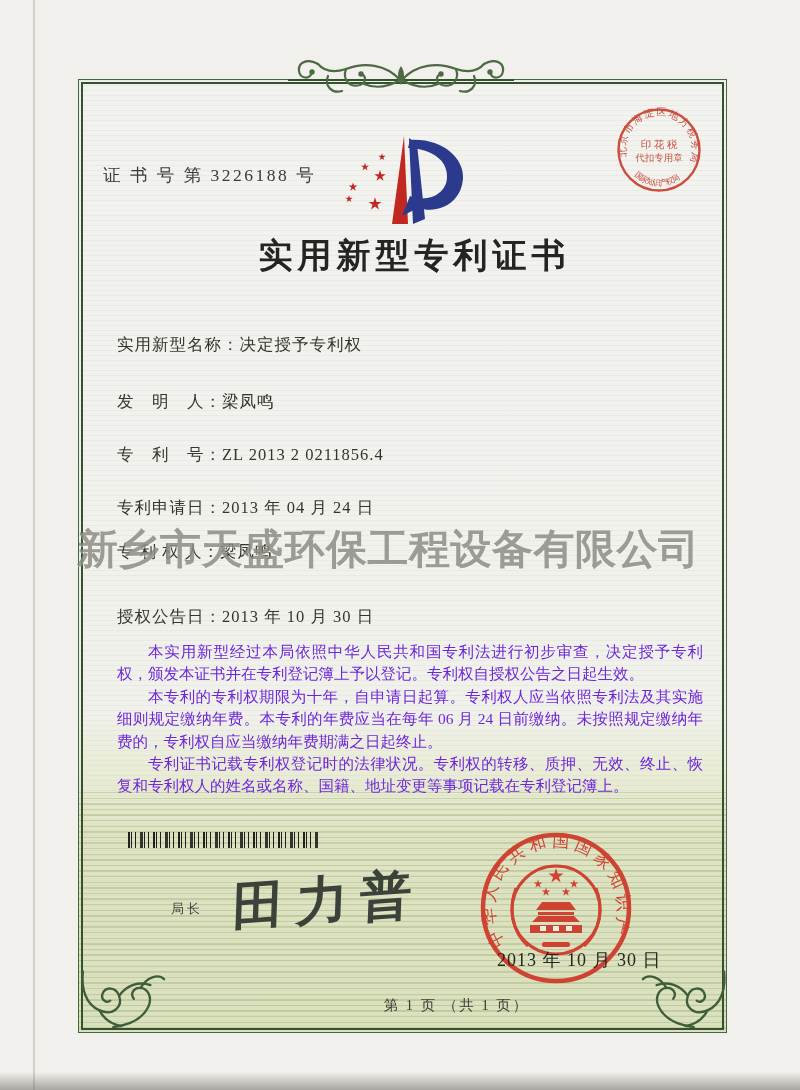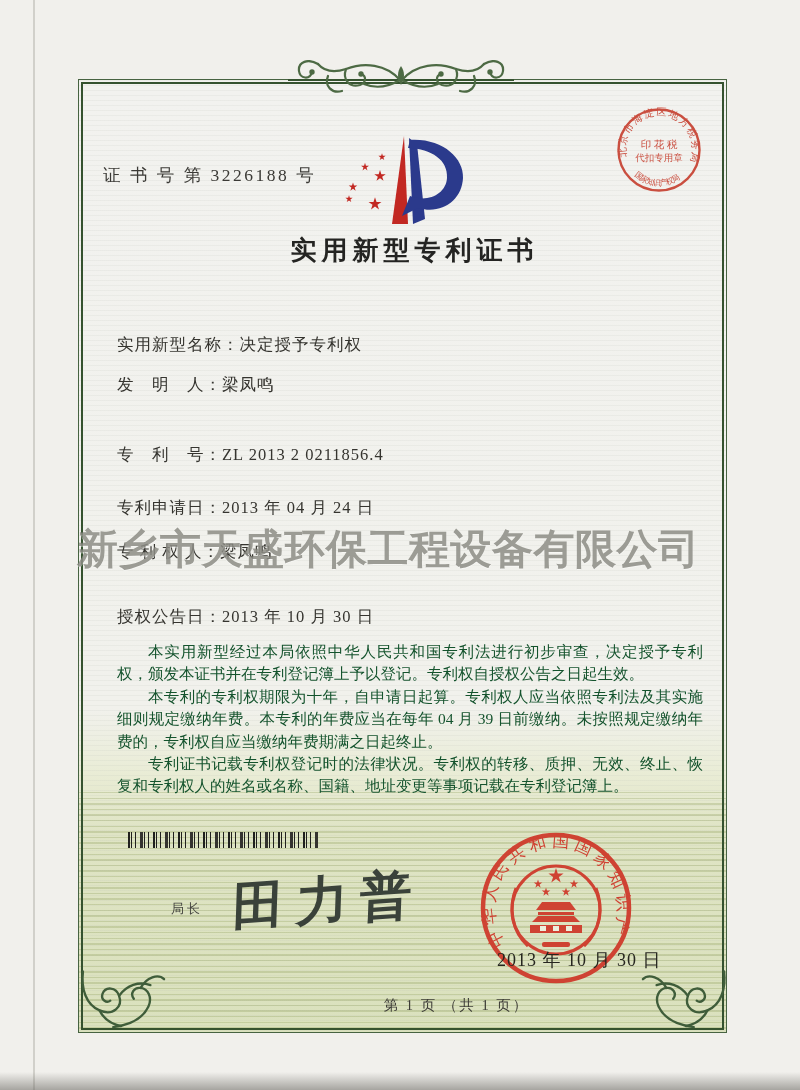--- a/index.html
+++ b/index.html
@@ -27,30 +27,30 @@
   .top-ornament{position:absolute;left:288px;top:60px;width:226px;height:42px;}
   .corner{position:absolute;width:88px;height:88px;top:942px;}
   .corner-left{left:80px;}
   .corner-right{left:639px;transform:scaleX(-1);}
   
   .cert-no{position:absolute;left:103px;top:124px;font-size:17.5px;
     letter-spacing:2.5px;color:#3b3a36;margin-top:39px;}
   .logo{position:absolute;left:340px;top:132px;width:126px;height:100px;}
   .tax-seal{position:absolute;left:611px;top:102px;width:96px;height:96px;opacity:.92;}
   .title{position:absolute;left:78px;top:233px;width:673px;text-align:center;
-    font-size:26px;font-weight:bold;letter-spacing:5px;color:#242422;}
+    font-size:34px;font-weight:bold;letter-spacing:5px;color:#242422;}
   .field{position:absolute;left:117px;font-size:16.5px;letter-spacing:1px;
     color:#35342f;white-space:nowrap;}
-  .f0{top:334px}.f1{top:374px}.f2{top:444px}.f3{top:497px}.f4{top:541px}.f5{top:606px}
+  .f0{top:334px}.f1{top:391px}.f2{top:444px}.f3{top:497px}.f4{top:541px}.f5{top:606px}
   .watermark{position:absolute;left:77px;top:522px;width:640px;white-space:nowrap;
     font-family:"Liberation Sans","DejaVu Sans",sans-serif;font-weight:bold;
     font-size:41px;color:rgba(120,120,112,.72);letter-spacing:0.5px;
     text-shadow:0 1px 0 rgba(255,255,255,.45);z-index:3;}
   .paras{position:absolute;left:117px;top:641px;width:586px;font-size:15.5px;
-    line-height:22.4px;text-align:justify;color:#14532d;z-index:4;}
+    line-height:22.4px;text-align:justify;color:#6d28d9;z-index:4;}
   .paras p{margin:0;text-indent:2em;}
   .barcode{position:absolute;left:128px;top:832px;width:191px;height:16px;z-index:4;
     background:repeating-linear-gradient(90deg,
       #20201e 0 2px,rgba(0,0,0,0) 2px 3px,
       #20201e 3px 4px,rgba(0,0,0,0) 4px 7px,
       #20201e 7px 8px,rgba(0,0,0,0) 8px 12px,
       #35342f 12px 15px,rgba(0,0,0,0) 15px 16px,
       #20201e 16px 17px,rgba(0,0,0,0) 17px 20px,
       #20201e 20px 21px,rgba(0,0,0,0) 21px 25px);}
   .sig-title{position:absolute;left:171px;top:900px;font-size:13px;
@@ -162,21 +162,21 @@
   <div class="field f1"><span>发　明　人：</span><span>梁凤鸣</span></div>
   <div class="field f2"><span>专　利　号：</span><span>ZL 2013 2 0211856.4</span></div>
   <div class="field f3"><span>专利申请日：</span><span>2013 年 04 月 24 日</span></div>
   <div class="field f4"><span>专 利 权 人：</span><span>梁凤鸣</span></div>
   <div class="field f5"><span>授权公告日：</span><span>2013 年 10 月 30 日</span></div>
 
   <div class="watermark">新乡市天盛环保工程设备有限公司</div>
 
   <div class="paras">
     <p>本实用新型经过本局依照中华人民共和国专利法进行初步审查，决定授予专利权，颁发本证书并在专利登记簿上予以登记。专利权自授权公告之日起生效。</p>
-    <p>本专利的专利权期限为十年，自申请日起算。专利权人应当依照专利法及其实施细则规定缴纳年费。本专利的年费应当在每年 04 月 39 日前缴纳。未按照规定缴纳年费的，专利权自应当缴纳年费期满之日起终止。</p>
+    <p>本专利的专利权期限为十年，自申请日起算。专利权人应当依照专利法及其实施细则规定缴纳年费。本专利的年费应当在每年 06 月 24 日前缴纳。未按照规定缴纳年费的，专利权自应当缴纳年费期满之日起终止。</p>
     <p>专利证书记载专利权登记时的法律状况。专利权的转移、质押、无效、终止、恢复和专利权人的姓名或名称、国籍、地址变更等事项记载在专利登记簿上。</p>
   </div>
 
   <div class="barcode"></div>
 
   <div class="sig-title">局长</div>
   <div class="sig-name">田力普</div>
 
   
   <svg class="office-seal" viewBox="0 0 156 156">

